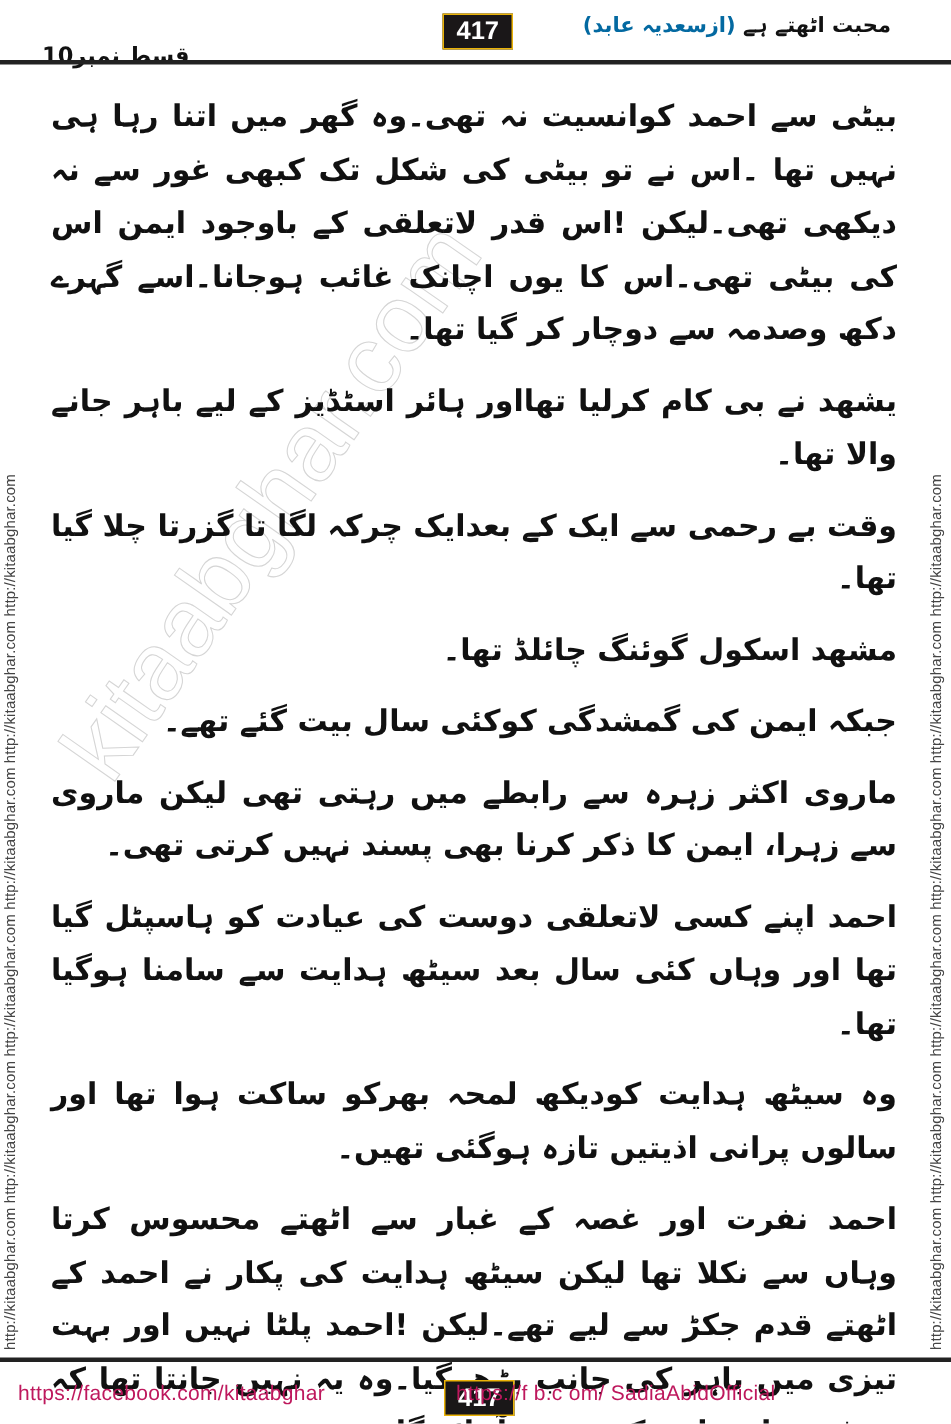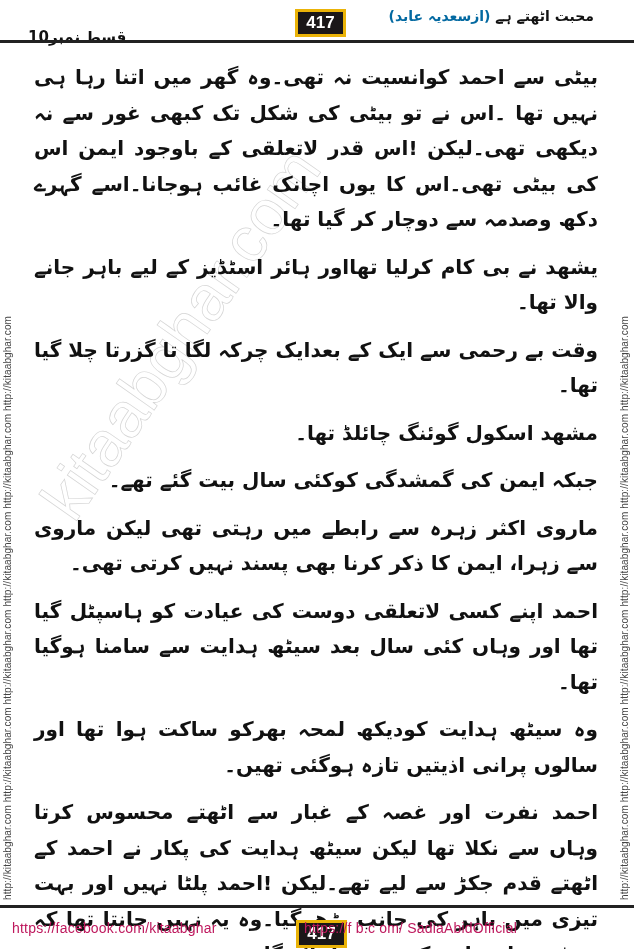--- a/index.html
+++ b/index.html
@@ -5,21 +5,21 @@
     html, body { margin: 0; padding: 0; }
     body {
       width: 634px; height: 949px; background: #ffffff; position: relative; overflow: hidden;
       font-family: "DejaVu Sans", sans-serif; color: #111;
     }
     .header { position: absolute; left: 0; top: 0; width: 634px; height: 40px; }
     .header .episode { position: absolute; left: 28px; top: 8px; font-size: 15px; font-weight: bold; direction: rtl; margin-top: 20px; }
     .header .title { position: absolute; right: 40px; top: 8px; font-size: 14px; font-weight: bold; direction: rtl; white-space: nowrap; }
     .header .title .author { color: #0369a1; }
     .badge { position: absolute; background: #1a1718; color: #fff; font-family: "Liberation Sans", sans-serif;
-      font-weight: bold; font-size: 17px; text-align: center; line-height: 22px; width: 45px; height: 22px; border: 3px solid #eab308; }
+      font-weight: bold; font-size: 17px; text-align: center; line-height: 22px; width: 45px; height: 22px; border: 1px solid #eab308; }
     .header .badge { left: 295px; top: 9px; }
     .rule { position: absolute; left: 0; width: 634px; height: 3px; background: #222; }
     .rule.top { top: 40px; }
     .rule.bottom { top: 905px; }
     .watermark-side { position: absolute; top: 45px; height: 855px; width: 14px; overflow: hidden; }
     .watermark-side.left { left: 2px; }
     .watermark-side.right { left: 619px; }
     .watermark-side .wm-text {
       position: absolute; left: 0; top: 0; transform-origin: 0 0; transform: translate(0, 855px) rotate(-90deg);
       width: 855px; white-space: nowrap; font-family: "Liberation Sans", sans-serif; font-size: 10px; color: #444; letter-spacing: 0.1px;

